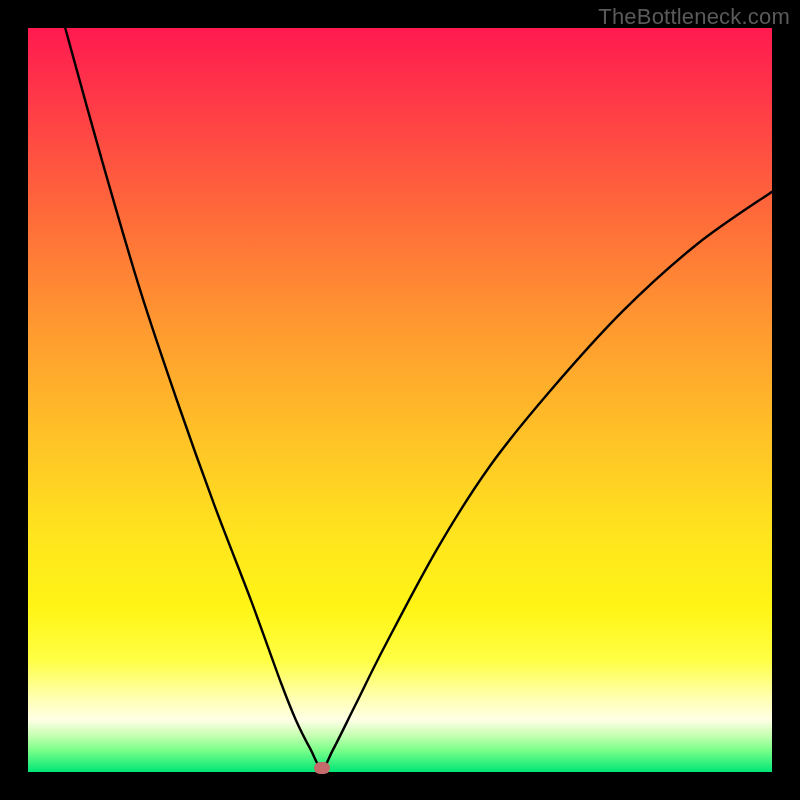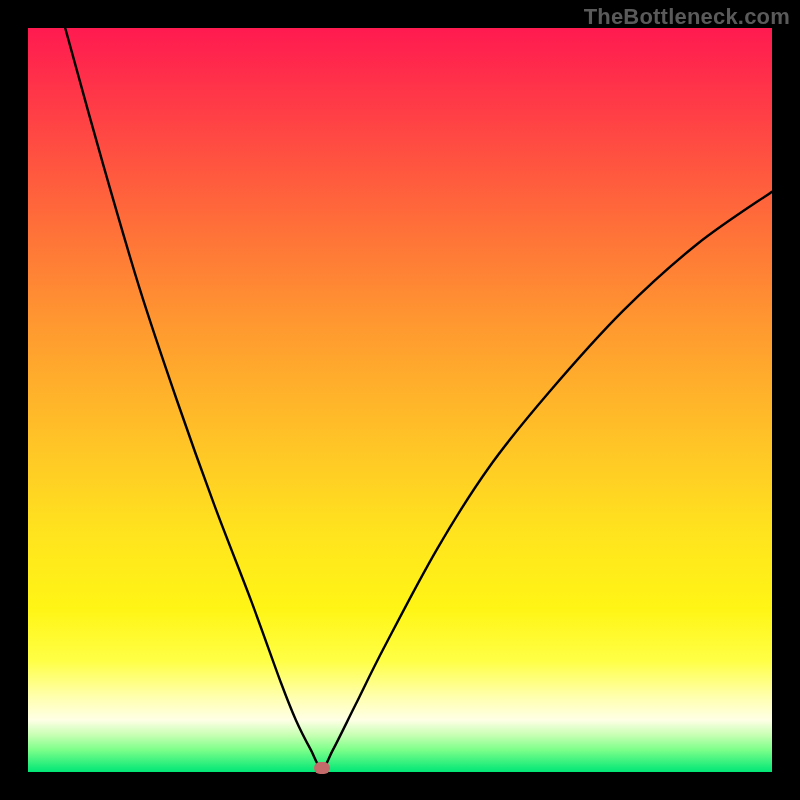--- a/index.html
+++ b/index.html
@@ -40,21 +40,21 @@
       #7dff8a 97%,
       #00e676 100%
     );
   }
   .watermark {
     position: absolute;
     top: 4px;
     right: 10px;
     color: #5a5a5a;
     font-size: 22px;
-    font-weight: 700;
+    font-weight: 400;
     letter-spacing: 0.2px;
     user-select: none;
   }
   svg.curve {
     position: absolute;
     left: 0; top: 0;
     width: 744px;
     height: 744px;
     pointer-events: none;
   }

